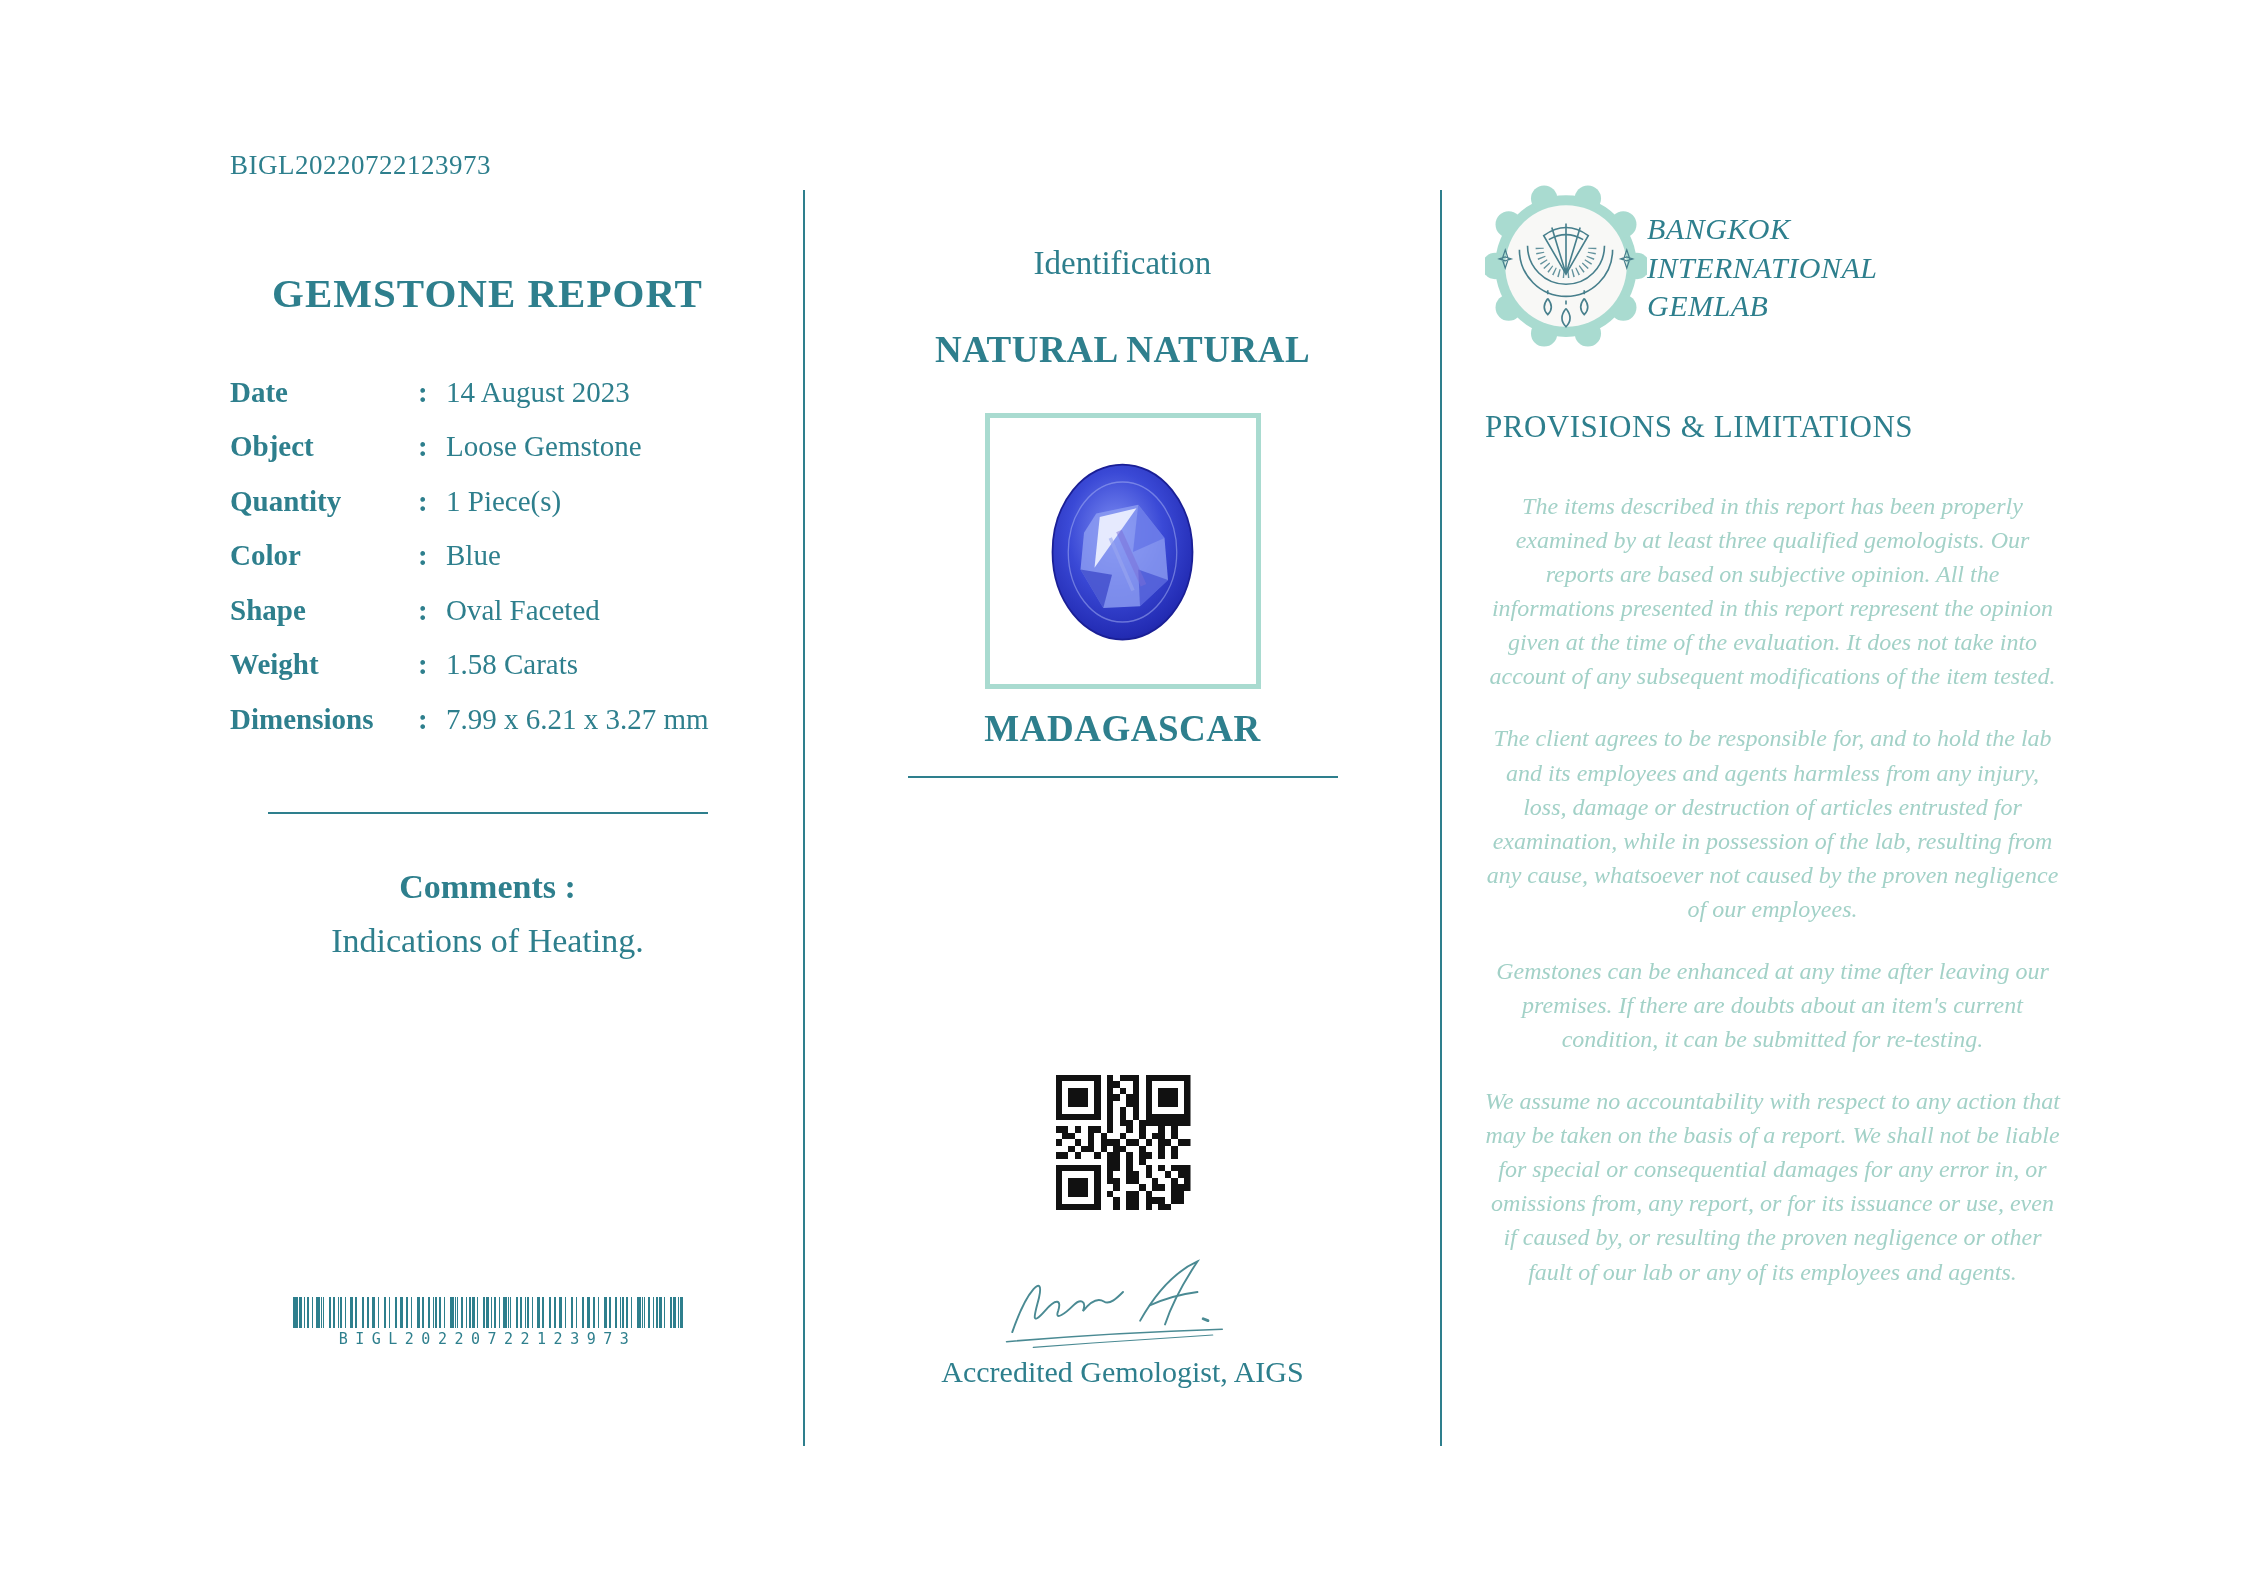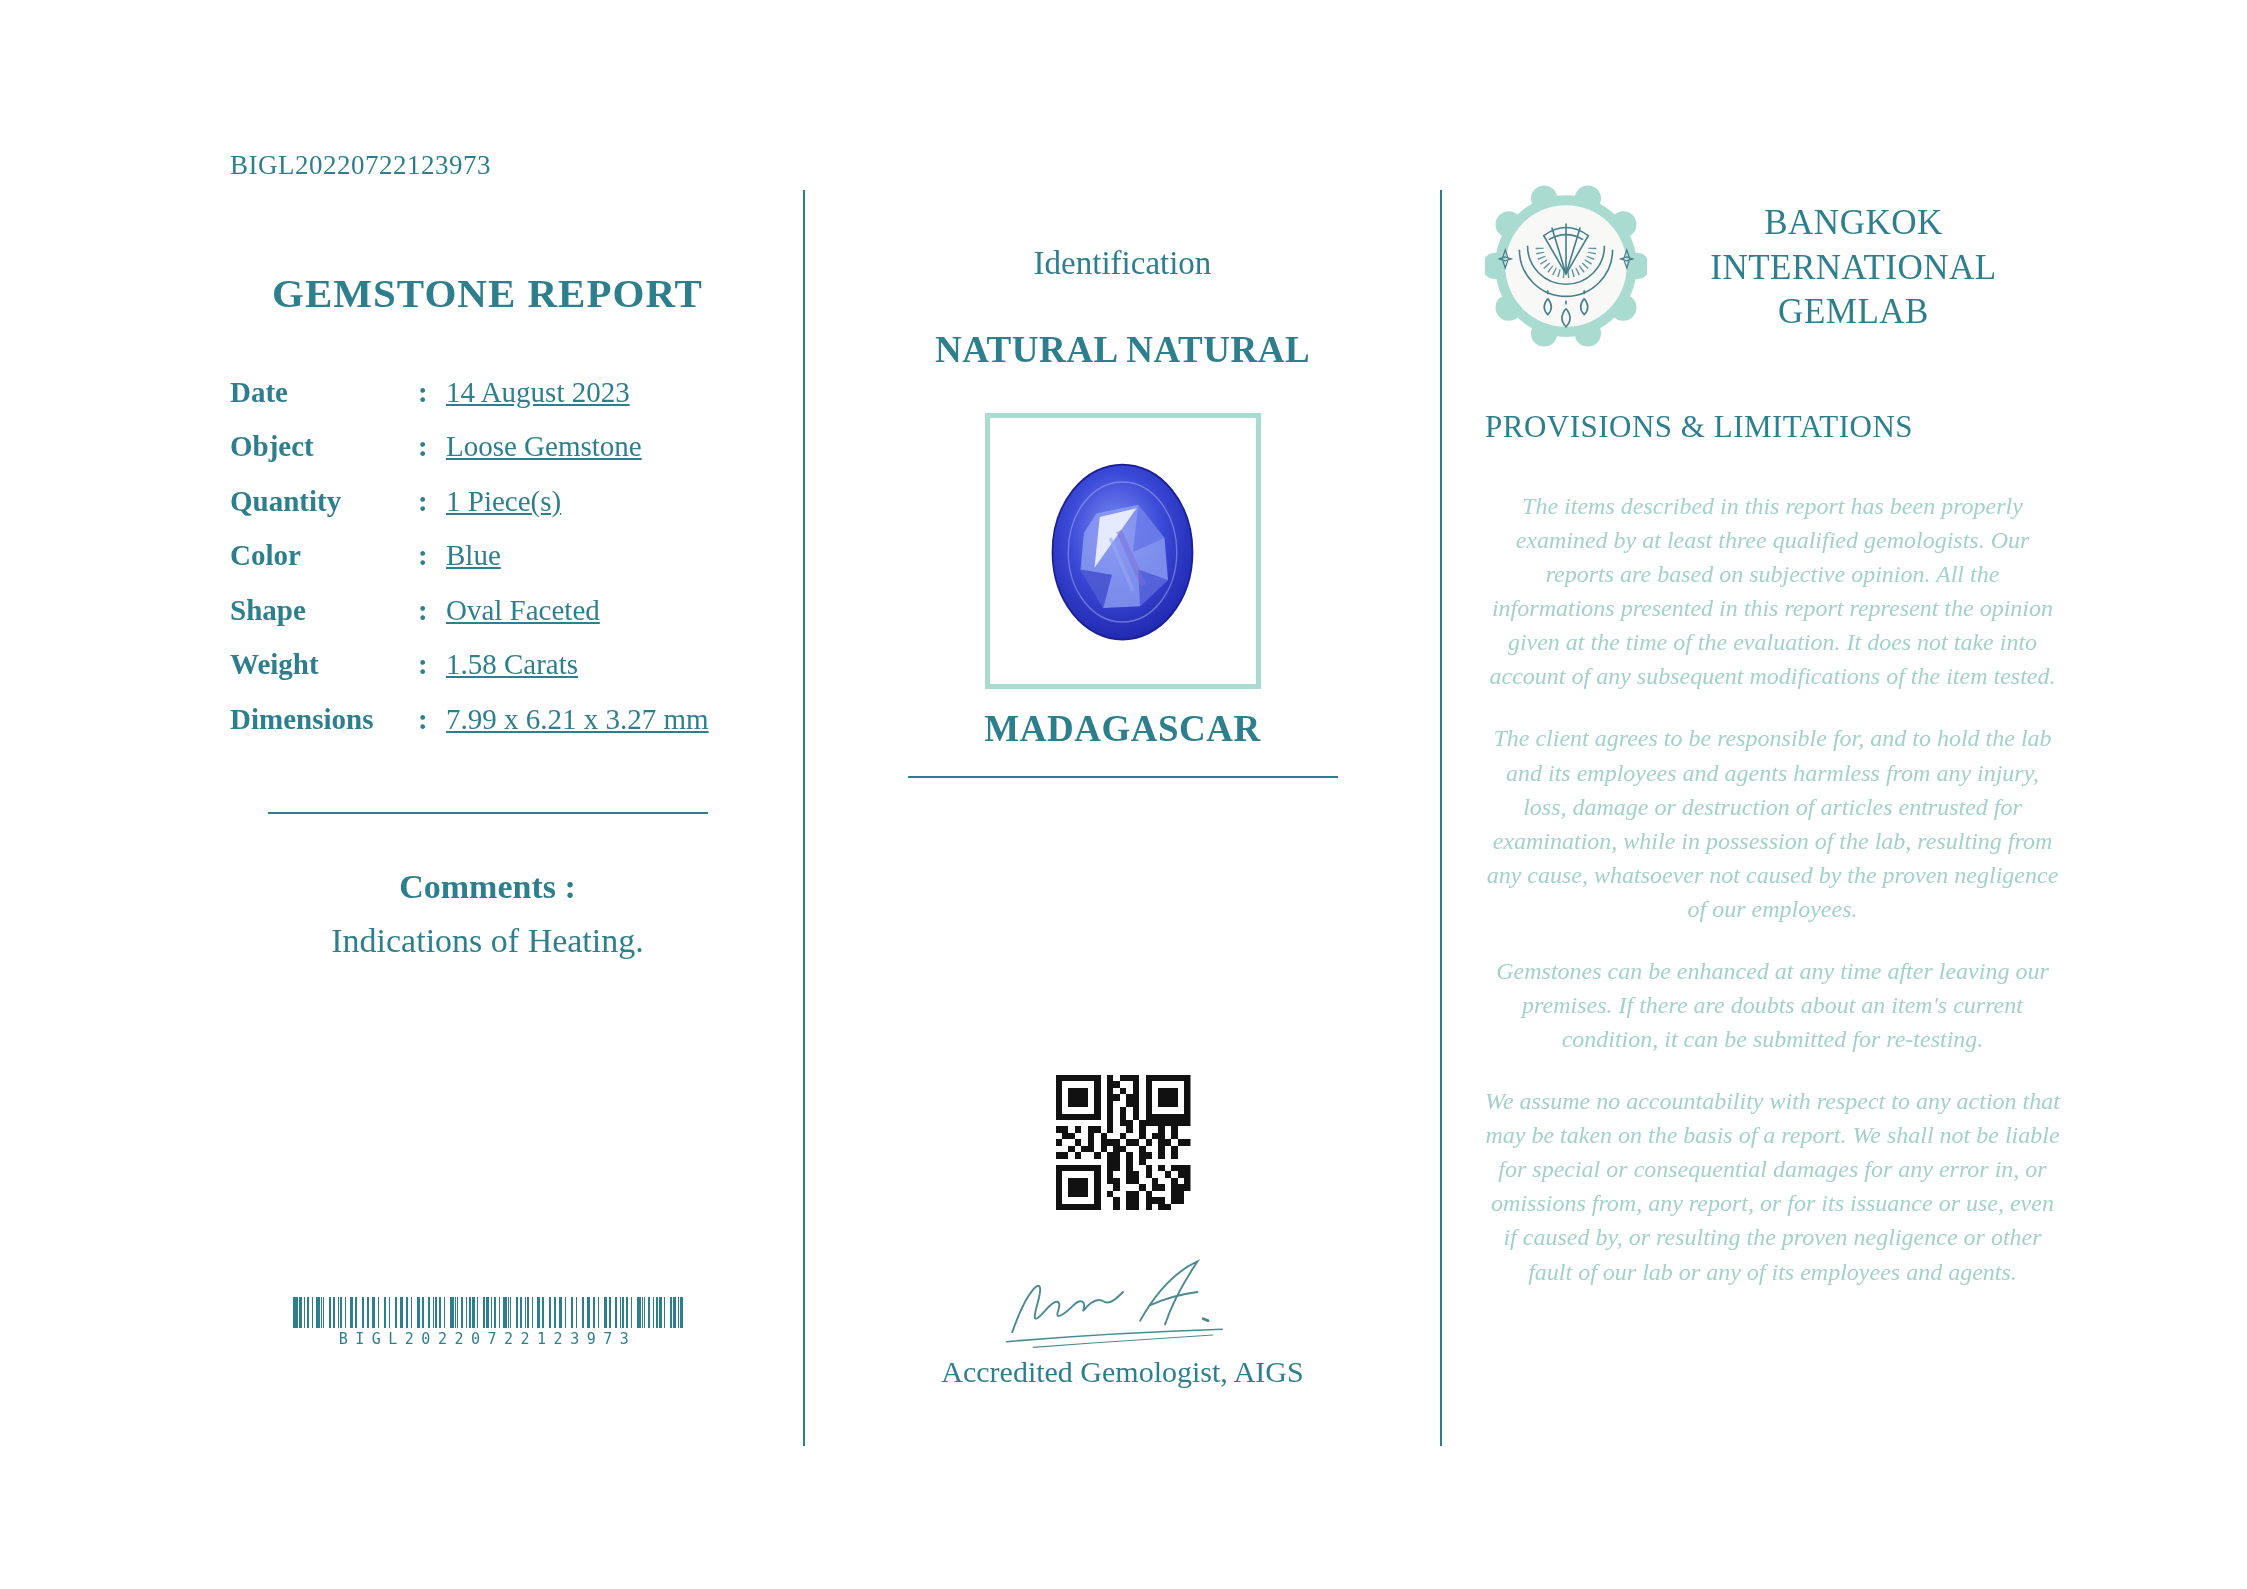--- a/index.html
+++ b/index.html
@@ -12,21 +12,21 @@
   .d2{left:1440px;}
 
   
   .panel-left{position:absolute;left:230px;top:150px;width:515px;height:1310px;}
   .report-number{font-size:27px;letter-spacing:.5px;color:#2e7f8d;}
   .report-title{margin:88px 0 0 0;text-align:center;font-size:41px;font-weight:bold;letter-spacing:1px;}
   .fields{margin-top:60px;}
   .field-row{display:flex;align-items:baseline;margin-bottom:24px;font-size:29px;line-height:1.05;}
   .field-label{width:188px;font-weight:bold;}
   .field-colon{width:28px;font-weight:bold;}
-  .field-value{flex:1;text-decoration:underline;}
+  .field-value{flex:1;}
   .hr-left{margin:78px auto 0 auto;width:440px;height:2px;background:#2e7f8d;}
   .comments-label{margin-top:54px;text-align:center;font-size:34px;font-weight:bold;}
   .comments-text{margin-top:16px;text-align:center;font-size:34px;}
   .barcode{position:absolute;top:1147px;left:50%;transform:translateX(-50%);width:390px;text-align:center;}
   .bars{
     width:390px;height:31px;
     border-left:3px solid #2e7f8d;border-right:3px solid #2e7f8d;box-sizing:border-box;
     background-image:
       repeating-linear-gradient(90deg,#2e7f8d 0 2px,transparent 2px 5px,#2e7f8d 5px 6px,transparent 6px 11px),
       repeating-linear-gradient(90deg,transparent 0 3px,#2e7f8d 3px 5px,transparent 5px 8px,#2e7f8d 8px 9px,transparent 9px 17px);
@@ -43,21 +43,21 @@
   .origin-value{margin-top:14px;font-size:37px;font-weight:bold;letter-spacing:.5px;}
   .hr-mid{margin:26px auto 0 auto;width:430px;height:2px;background:#2e7f8d;}
   .qr{position:absolute;top:925px;left:50%;transform:translateX(-50%);}
   .signature{position:absolute;top:1100px;left:50%;transform:translateX(-50%);}
   .accredited{position:absolute;top:1205px;width:100%;font-size:30px;}
 
   
   .panel-right{position:absolute;left:1485px;top:185px;width:575px;}
   .lab-header{display:flex;align-items:center;}
   .lab-logo{flex:0 0 162px;}
-  .lab-name{flex:1;text-align:center;font-size:35px;line-height:1.28;letter-spacing:.5px;}
+  .lab-name{flex:1;font-size:30px;line-height:1.28;letter-spacing:.5px;font-style:italic;}
   .provisions-heading{margin-top:58px;text-align:left;font-size:31px;letter-spacing:.5px;}
   .provisions{margin-top:44px;}
   .provisions p{margin:0 0 28px 0;text-align:center;font-style:italic;font-size:24px;line-height:1.42;color:#a2d1c7;}
 </style>
 </head>
 <body>
 
 <div class="page">
 
   <div class="panel-left">

